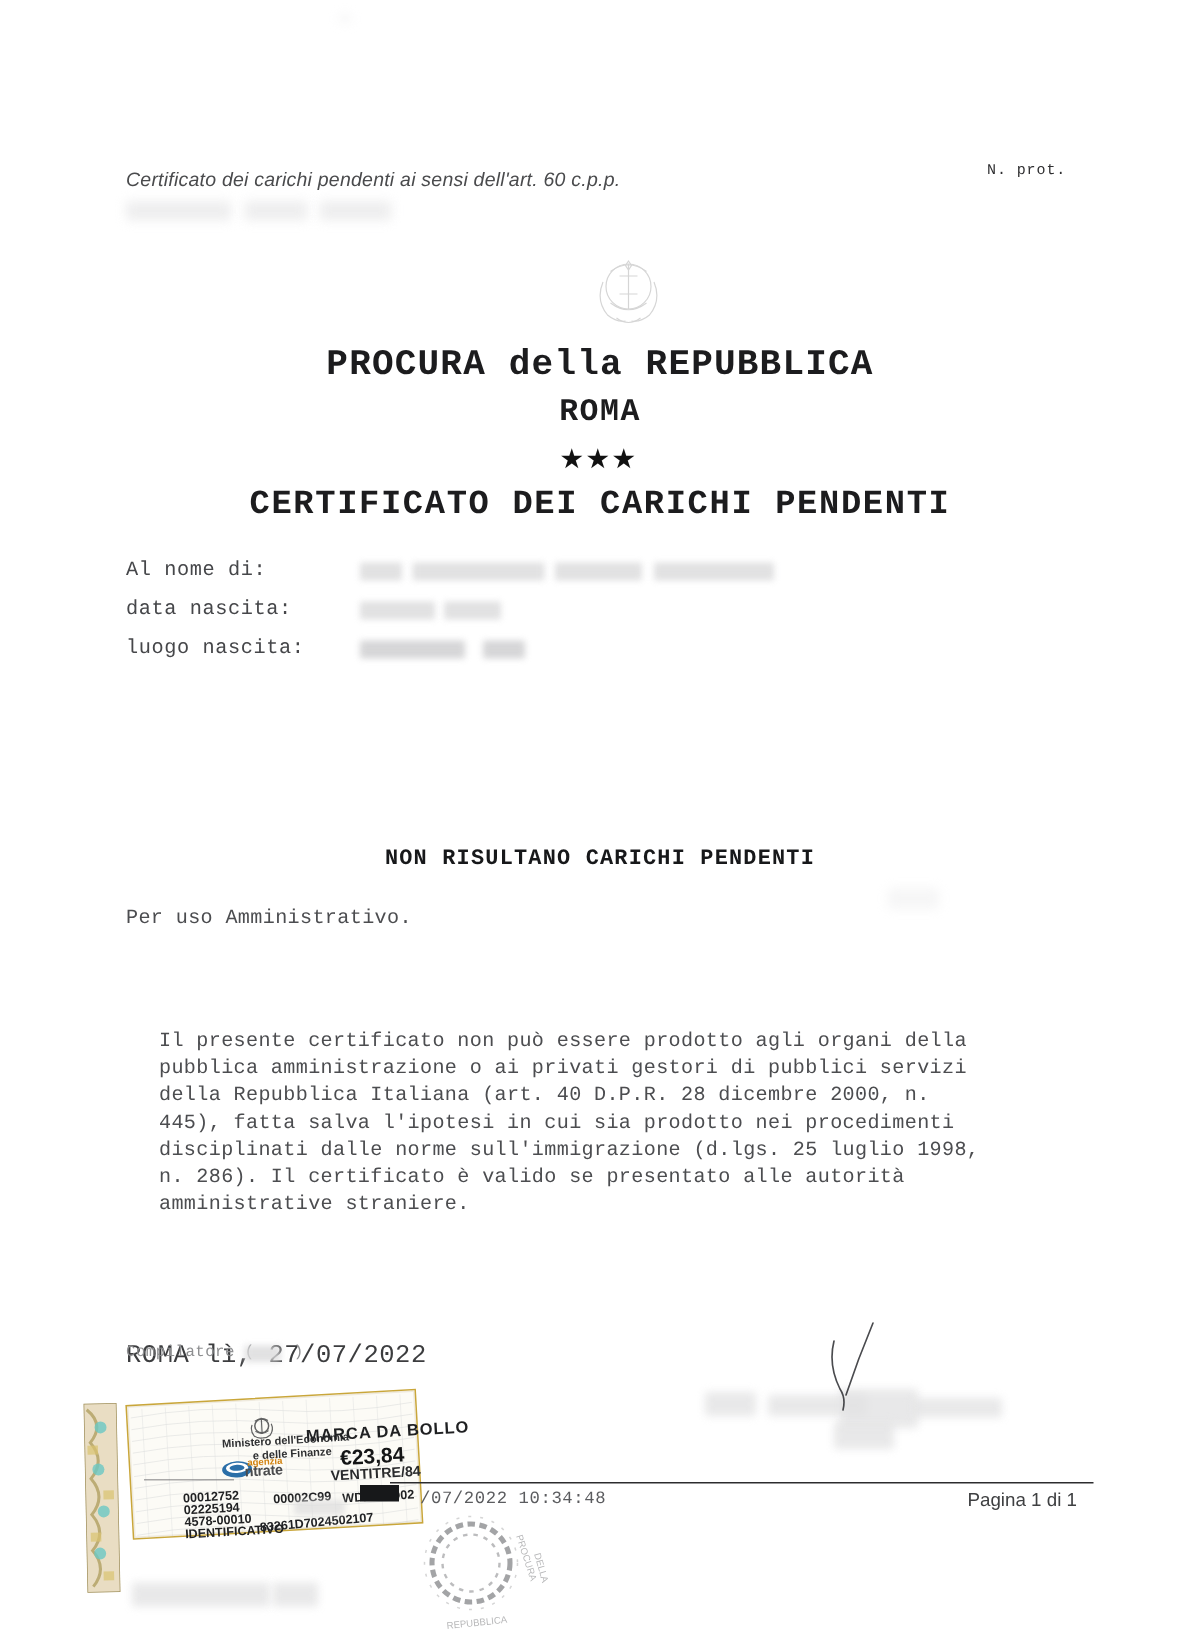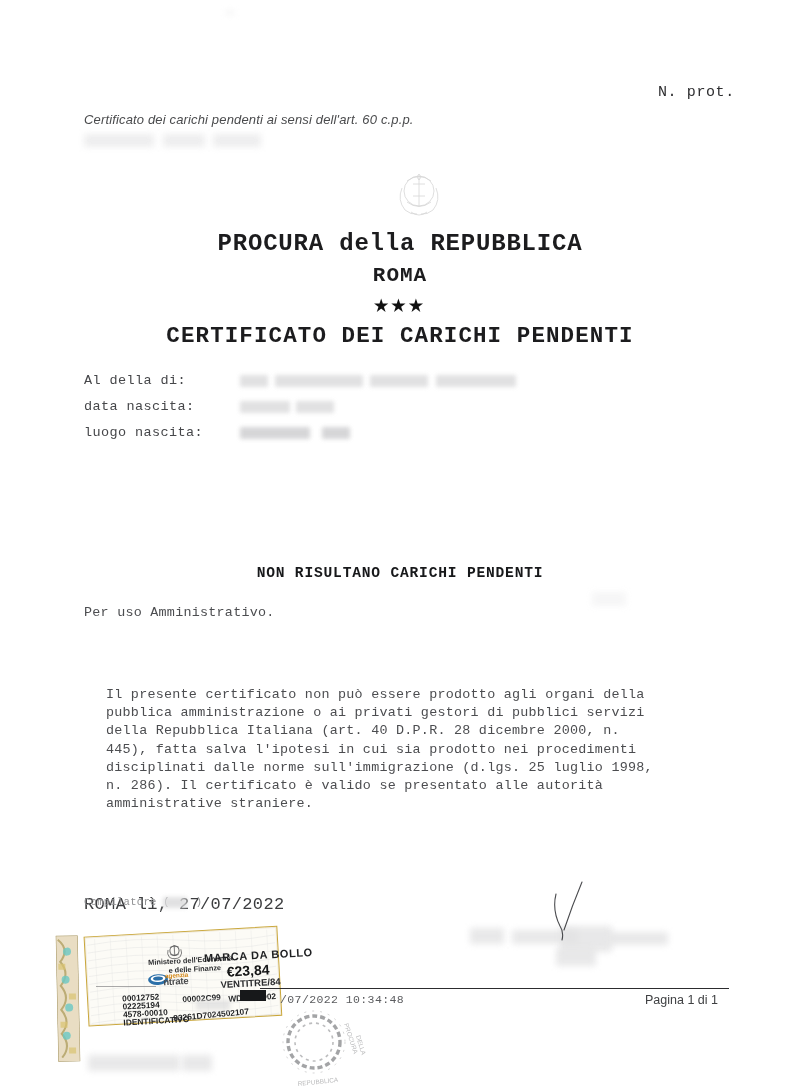--- a/index.html
+++ b/index.html
@@ -20,22 +20,22 @@
 
   
   .mono {
     font-family: "Liberation Mono", "DejaVu Sans Mono", monospace;
   }
 
   
   #nprot {
     position: absolute;
     left: 658px;
-    top: 84px;
-    font-size: 15px;
+    top: 109px;
+    font-size: 10px;
     letter-spacing: 0.6px;
     color: #2e2e30;
     font-family: Liberation Mono, monospace;
   }
   #header-caption {
     position: absolute;
     left: 84px;
     top: 112px;
     font-size: 13px;
     font-style: italic;
@@ -304,21 +304,21 @@
       <path d="M24 18 L36 18 M24 30 L36 30"></path>
       <path d="M30 8 l2 3 -2 3 -2 -3 z"></path>
     </g>
   </svg>
 
   <div id="title-city" class="title-line mono">ROMA</div>
   <div id="title-procura" class="title-line mono">PROCURA della REPUBBLICA</div>
   <div id="title-stars" class="title-line">★★★</div>
   <div id="title-doc" class="title-line mono">CERTIFICATO DEI CARICHI PENDENTI</div>
 
-  <div id="lbl-nome" class="field-label mono">Al della di:</div>
+  <div id="lbl-nome" class="field-label mono">Al nome di:</div>
   <div class="redact" style="left:240px; top:375px; width:28px; height:12px;"></div>
   <div class="redact" style="left:275px; top:375px; width:88px; height:12px;"></div>
   <div class="redact" style="left:370px; top:375px; width:58px; height:12px;"></div>
   <div class="redact" style="left:436px; top:375px; width:80px; height:12px;"></div>
 
   <div id="lbl-data" class="field-label mono">data nascita:</div>
   <div class="redact" style="left:240px; top:401px; width:50px; height:12px;"></div>
   <div class="redact" style="left:296px; top:401px; width:38px; height:12px;"></div>
 
   <div id="lbl-luogo" class="field-label mono">luogo nascita:</div>

